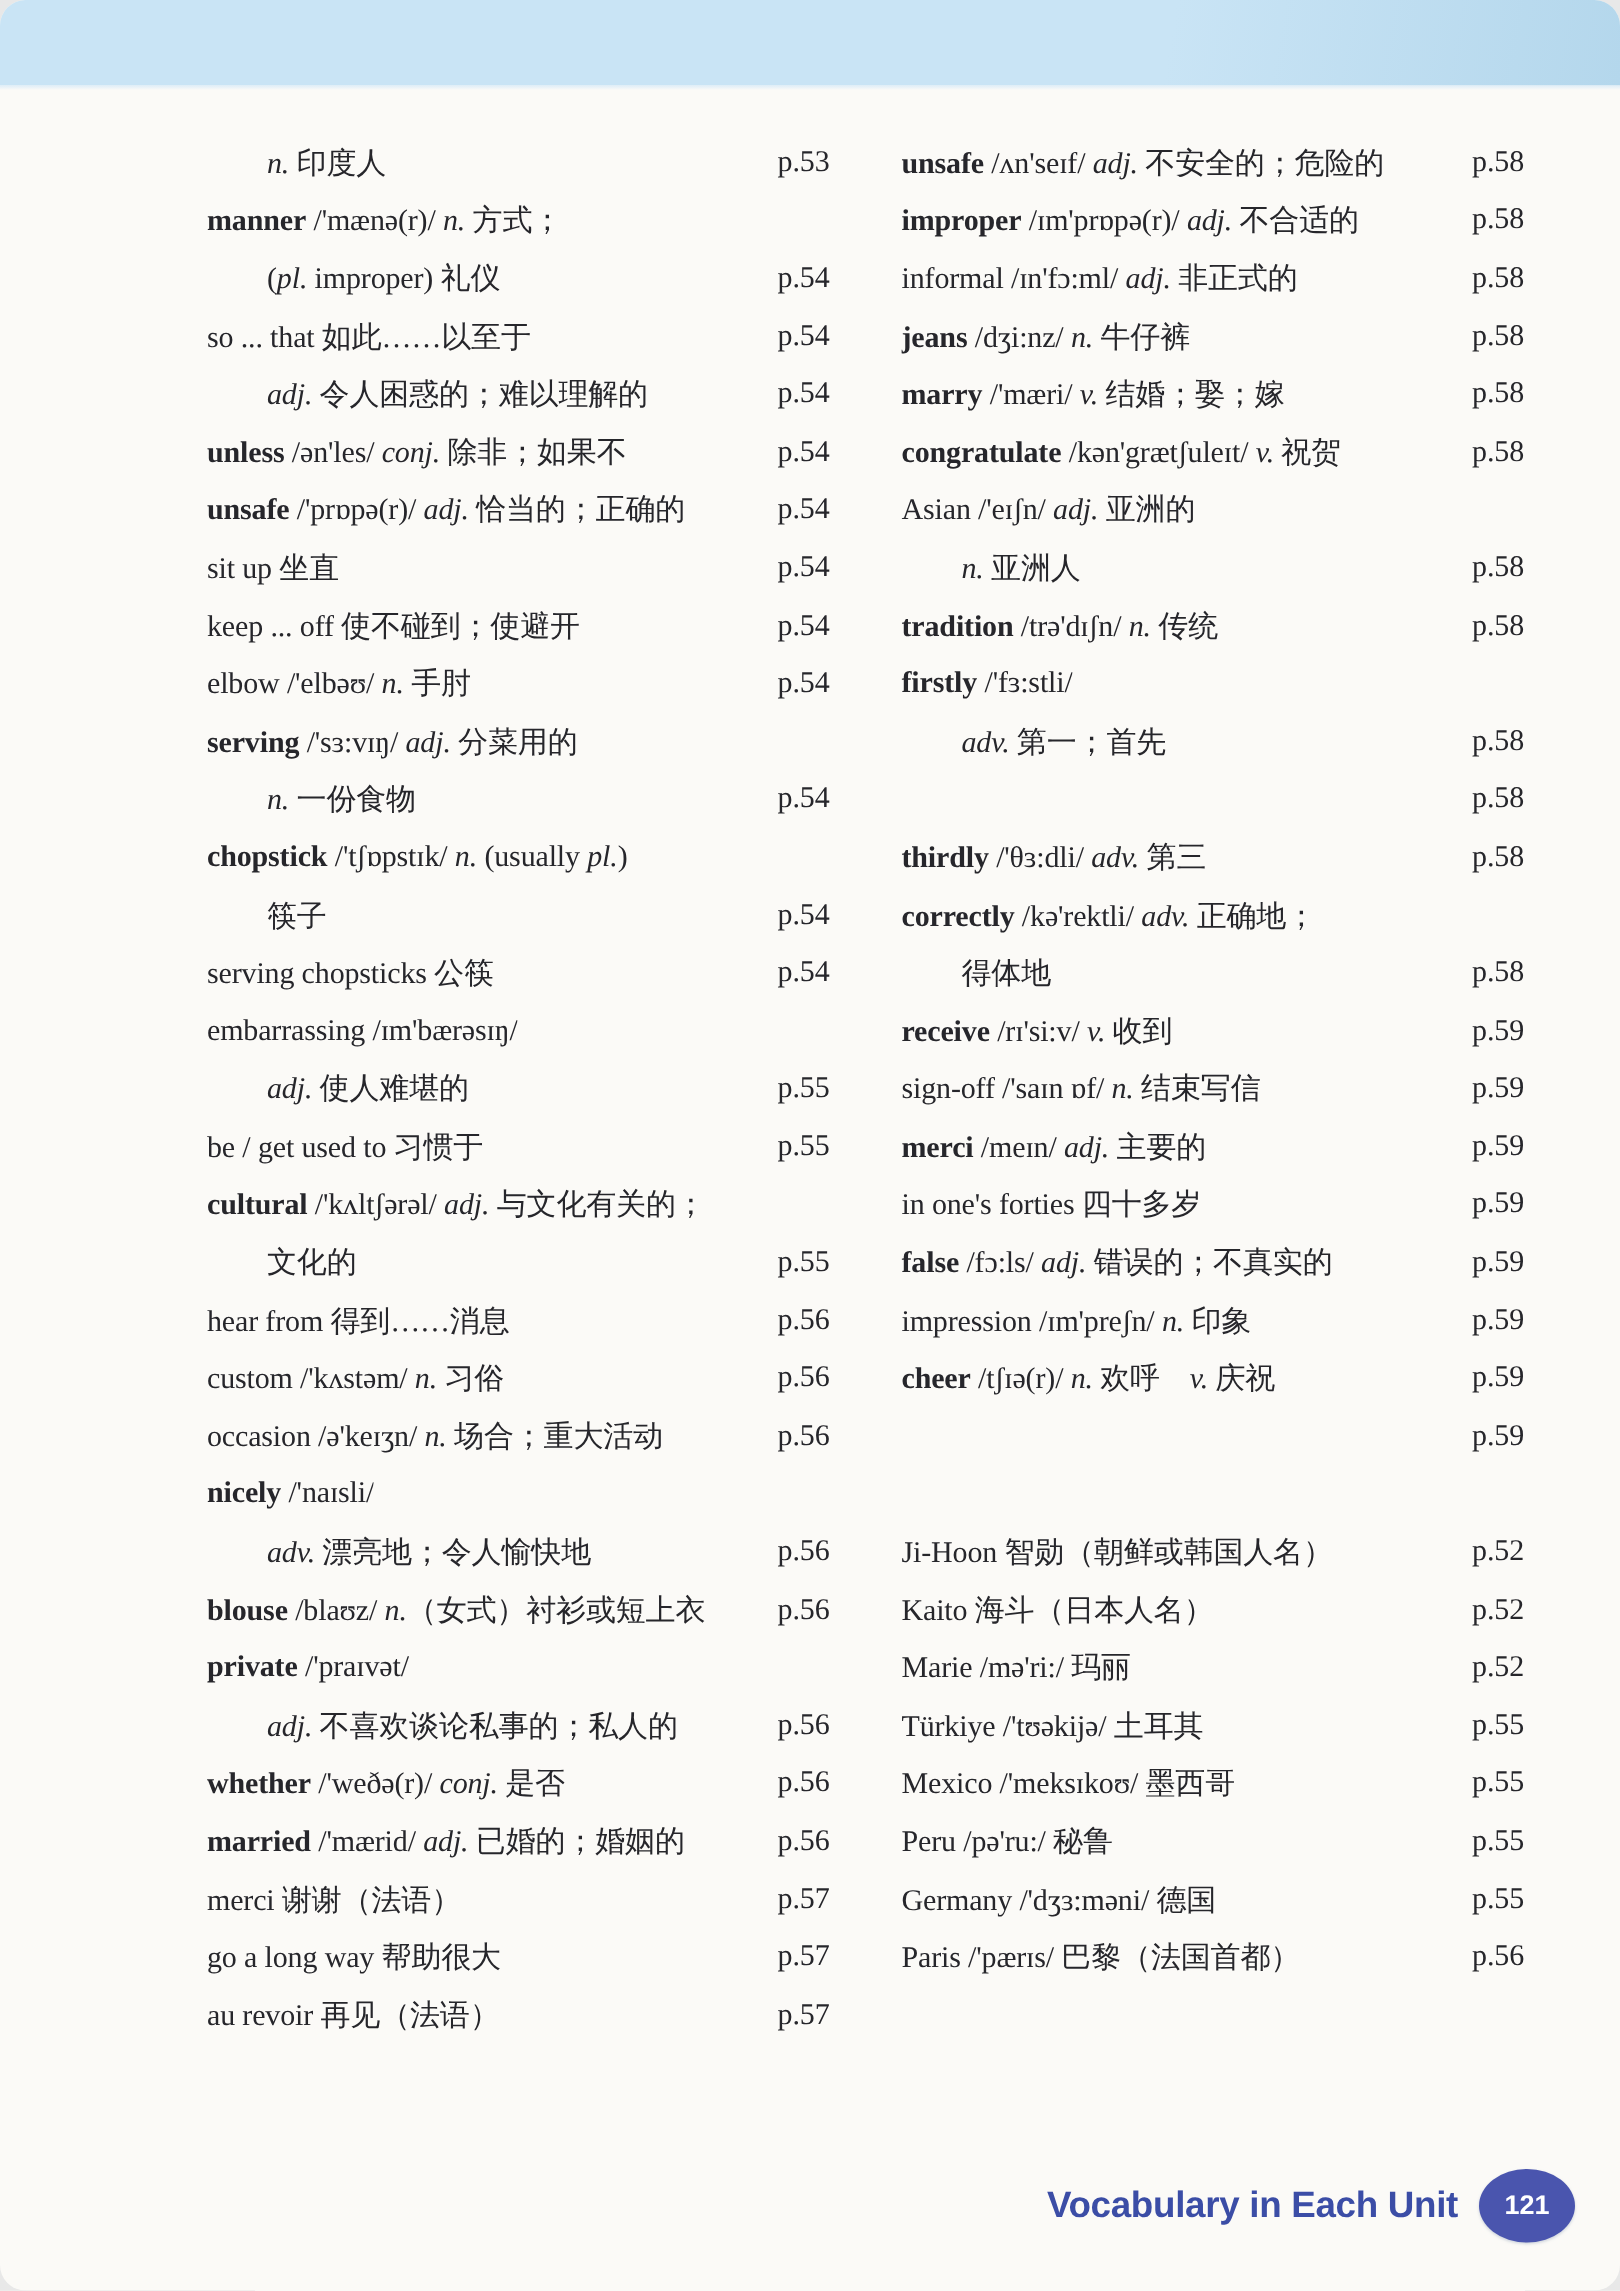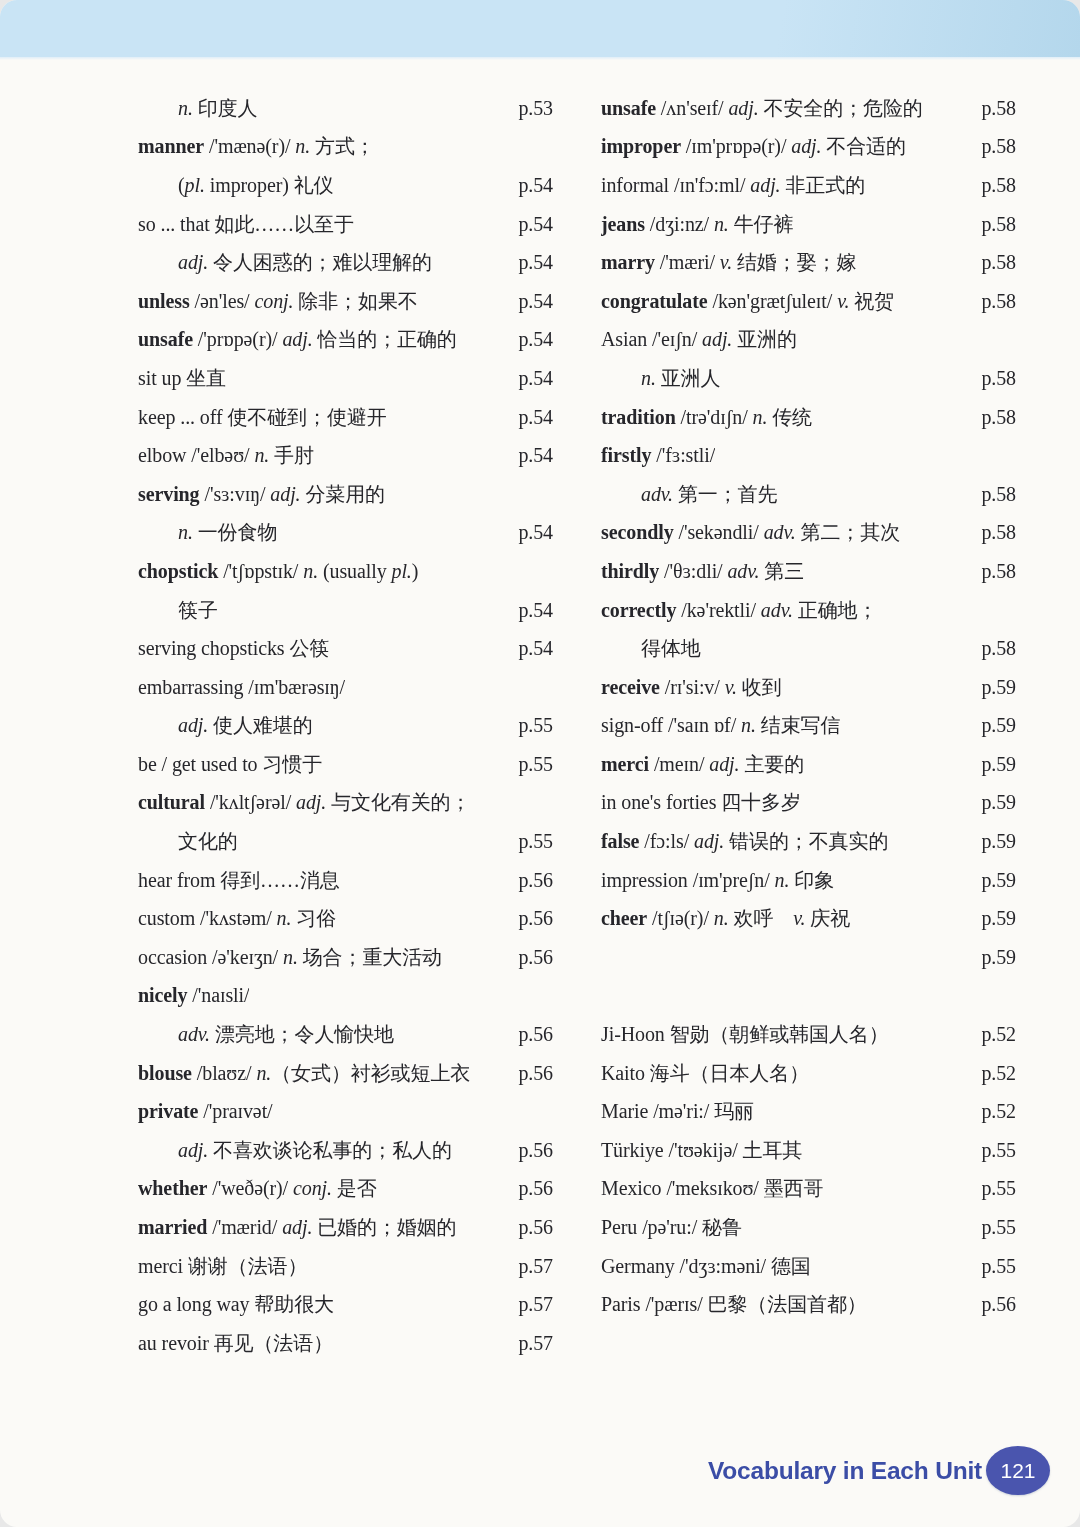--- a/index.html
+++ b/index.html
@@ -36,38 +36,38 @@
     white-space:nowrap;
   }
   .line .txt{flex:0 1 auto;overflow:hidden;}
   .line .pg{flex:0 0 auto;margin-left:auto;padding-left:8px;}
   .line.indent .txt{padding-left:40px;}
   .b{font-weight:bold;}
   .i{font-style:italic;}
   .footer{
     position:absolute;
     top:1446px;right:30px;
-    display:flex;align-items:center;gap:4px;
+    display:flex;align-items:center;gap:14px;
     font-family:"Liberation Sans","DejaVu Sans",sans-serif;
   }
   .footer-label{
     font-weight:bold;font-size:24.5px;
     color:var(--footer-blue,#3b4da6);
     letter-spacing:-0.2px;
   }
   .badge{
     width:64px;height:49px;
     border-radius:50%;
     background:var(--badge-blue,#4a55ae);
     display:flex;align-items:center;justify-content:center;
     box-shadow:0 1px 2px rgba(120,140,170,0.35);
   }
   .badge span{
     color:var(--badge-text,#ffffff);
-    font-weight:normal;font-size:21px;
+    font-weight:bold;font-size:18px;
     font-family:"Liberation Sans","DejaVu Sans",sans-serif;
   }
 </style>
 </head>
 <body>
 
 <div class="page">
   <div class="band"></div>
   <div class="col col-left">
       <div class="line indent">
@@ -242,21 +242,20 @@
       </div>
       <div class="line">
         <span class="txt"><span class="b">firstly</span><span> /'fɜ:stli/</span></span>
         <span class="pg"></span>
       </div>
       <div class="line indent">
         <span class="txt"><span class="i">adv.</span><span> 第一；首先</span></span>
         <span class="pg">p.58</span>
       </div>
       <div class="line">
-        <span class="txt"><span class="b">secondly</span><span> /'sekəndli/ </span><span class="i">adv.</span><span> 第二；其次</span></span>
         <span class="pg">p.58</span>
       </div>
       <div class="line">
         <span class="txt"><span class="b">thirdly</span><span> /'θɜ:dli/ </span><span class="i">adv.</span><span> 第三</span></span>
         <span class="pg">p.58</span>
       </div>
       <div class="line">
         <span class="txt"><span class="b">correctly</span><span> /kə'rektli/ </span><span class="i">adv.</span><span> 正确地；</span></span>
         <span class="pg"></span>
       </div>

